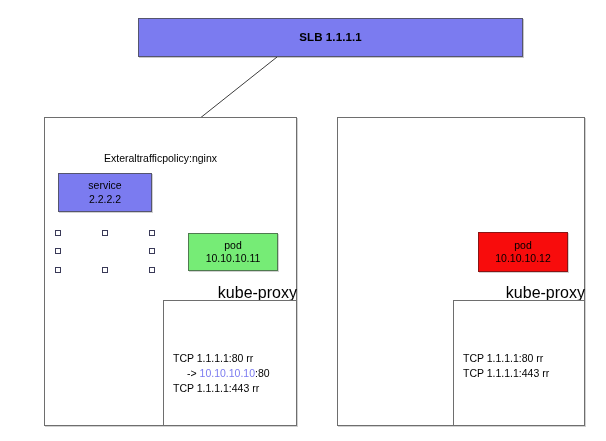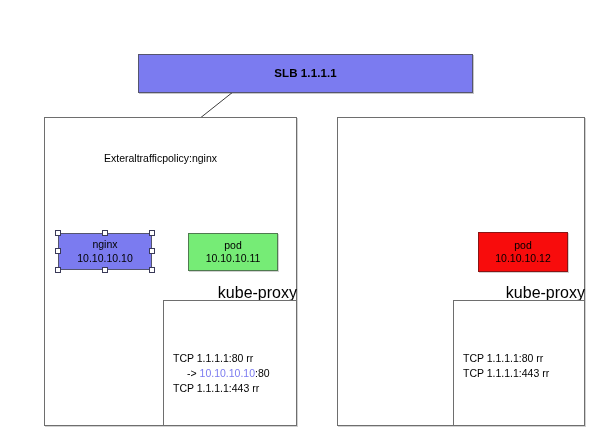--- a/index.html
+++ b/index.html
@@ -122,33 +122,33 @@
 </head>
 <body>
 
 <div id="canvas">
 
   <svg class="links" viewBox="0 0 606 441">
     <line x1="277" y1="57" x2="131" y2="173" stroke="#3d3d3d" stroke-width="1"></line>
     <line x1="105" y1="212" x2="105" y2="233" stroke="#3d3d3d" stroke-width="1"></line>
   </svg>
 
-  <div class="box slb" style="left:138px; top:18px; width:335px; height:39px; background:#7b7bf0;margin-top:36px;">
+  <div class="box slb" style="left:138px; top:18px; width:385px; height:39px; background:#7b7bf0;">
     <span>SLB 1.1.1.1</span>
   </div>
 
   <div class="node-box" style="left:44px; top:117px; width:253px; height:309px;"></div>
 
   <div class="caption" style="left:104px; top:152px;">Exteraltrafficpolicy:nginx</div>
 
+  <div class="box tile tile-service" style="left:58px; top:173px; width:94px; height:39px; background:#7b7bf0;">
+    <span class="l1">service</span>
+    <span class="l2">2.2.2.2</span>
+  </div>
 
-  <div class="box tile" style="left:58px; top:233px; width:94px; height:37px; background:#7b7bf0;">
-    <span class="l1">nginx</span>
-    <span class="l2">10.10.10.10</span>
-  </div>
 
   <div class="handle" style="left:55px;  top:230px;"></div>
   <div class="handle" style="left:102px; top:230px;"></div>
   <div class="handle" style="left:149px; top:230px;"></div>
   <div class="handle" style="left:55px;  top:248px;"></div>
   <div class="handle" style="left:149px; top:248px;"></div>
   <div class="handle" style="left:55px;  top:267px;"></div>
   <div class="handle" style="left:102px; top:267px;"></div>
   <div class="handle" style="left:149px; top:267px;"></div>
 

